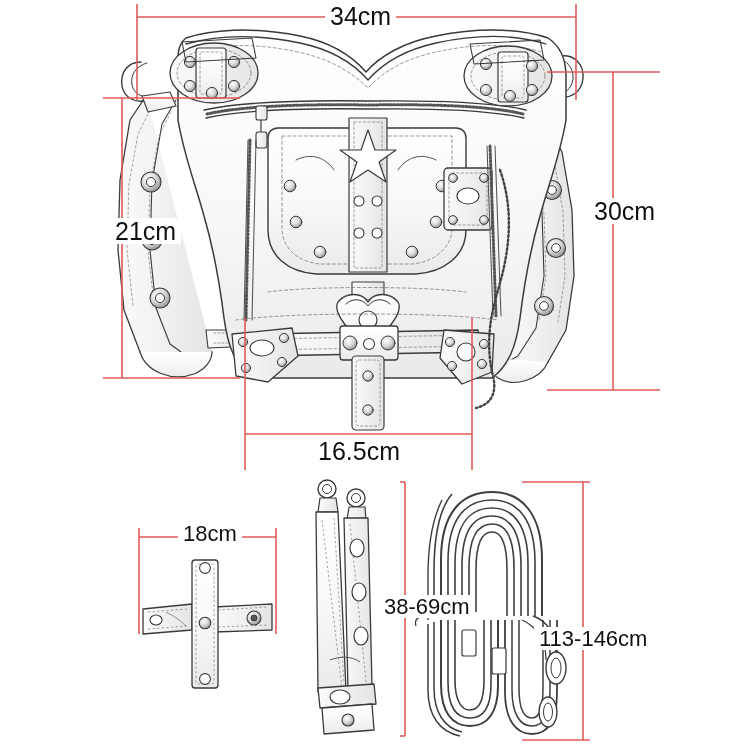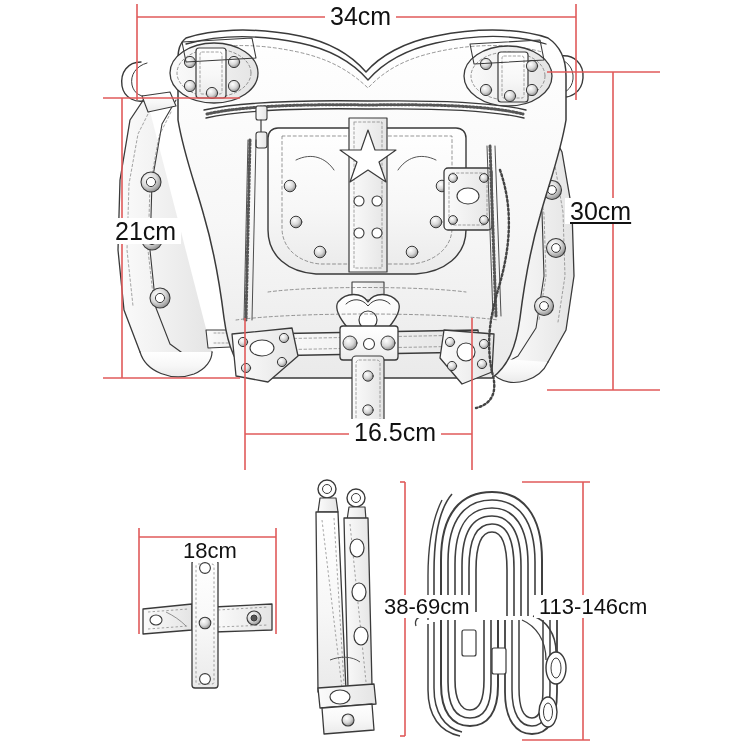--- a/index.html
+++ b/index.html
@@ -350,23 +350,23 @@
       <line x1="583" y1="482" x2="583" y2="740"></line>
       <line x1="522" y1="482" x2="590" y2="482"></line>
       <line x1="522" y1="740" x2="590" y2="740"></line>
     </g>
   </svg>
 
   <div class="dimlabel" style="left:325px;top:3px;">34cm</div>
 
   <div class="dimlabel" style="left:78px;top:218px;margin-left:32px;">21cm</div>
 
-  <div class="dimlabel" style="left:565px;top:198px;text-decoration:underline;">30cm</div>
-
-  <div class="dimlabel" style="left:313px;top:419px;margin-left:36px;">16.5cm</div>
-
-  <div class="dimlabel small" style="left:178px;top:539px;">18cm</div>
+  <div class="dimlabel" style="left:589px;top:198px;">30cm</div>
+
+  <div class="dimlabel" style="left:313px;top:438px;">16.5cm</div>
+
+  <div class="dimlabel small" style="left:178px;top:522px;">18cm</div>
 
   <div class="dimlabel small" style="left:379px;top:595px;">38-69cm</div>
 
-  <div class="dimlabel small" style="left:534px;top:595px;">113-146cm</div>
+  <div class="dimlabel small" style="left:534px;top:627px;">113-146cm</div>
 
 </div>
 
 </body></html>

